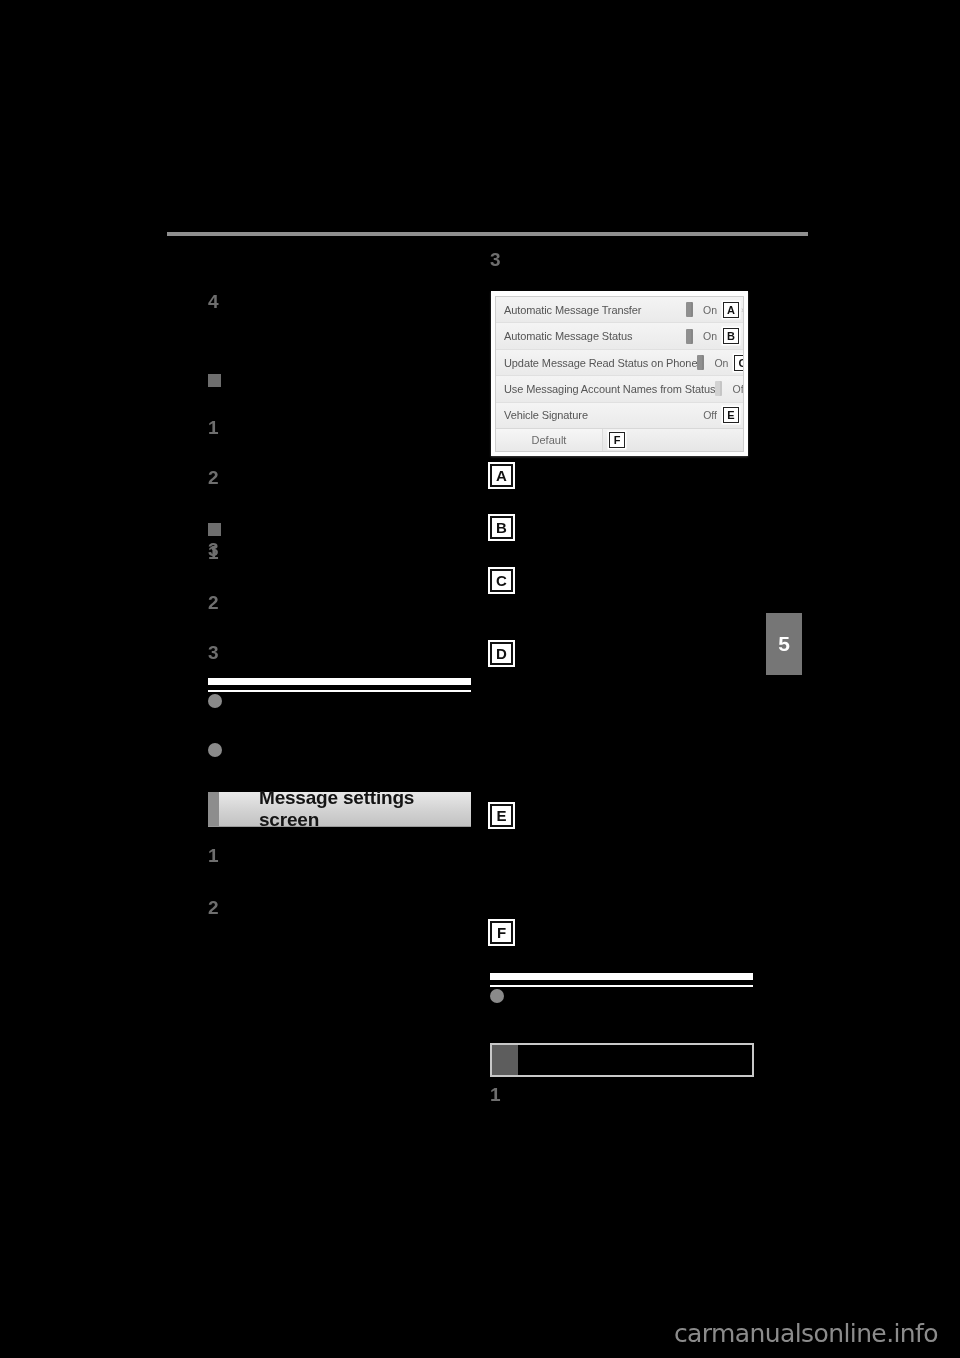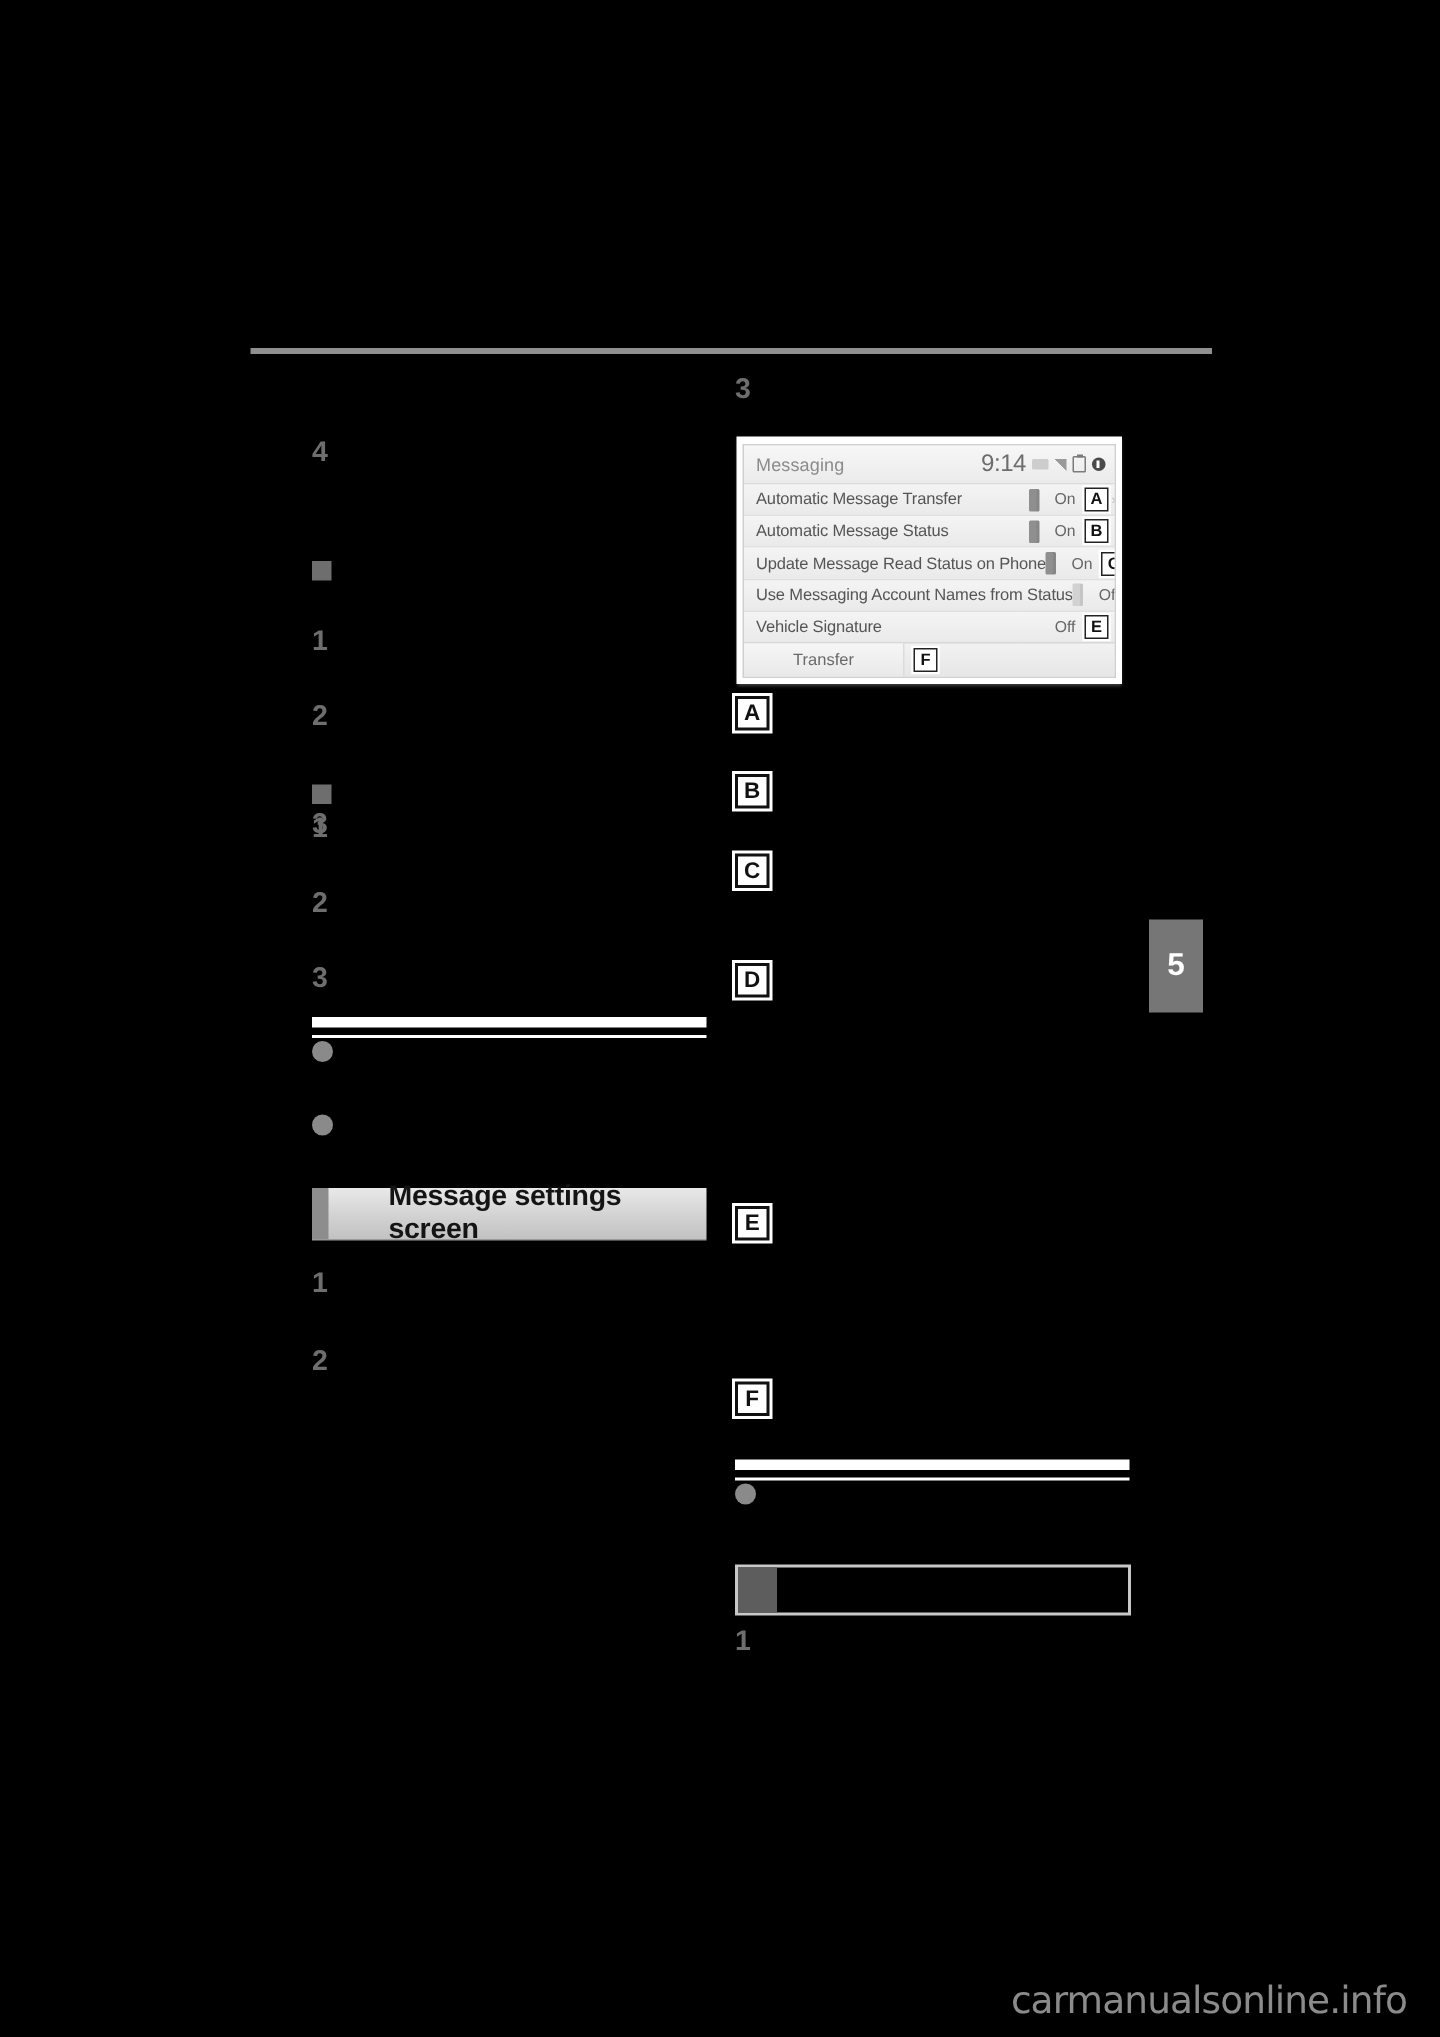--- a/index.html
+++ b/index.html
@@ -420,30 +420,20 @@
       <div class="tab"></div>
       <div class="sub-text">&nbsp;</div>
     </div>
 
     <div class="step-num" style="left:3px; top:845px;">1</div>
   </div>
 
   <div class="hu-shot">
     <div class="hu-screen">
 
-      <div class="hu-status">
-        <div class="hu-title">Messaging</div>
-        <div class="hu-status-right">
-          <div class="hu-clock">9:14</div>
-          <span class="ico-text"></span>
-          <span class="ico-signal"></span>
-          <span class="ico-battery"></span>
-          <span class="ico-round"></span>
-        </div>
-      </div>
 
       <div class="hu-rows">
 
         <div class="hu-row">
           <div class="hu-row-label">Automatic Message Transfer</div>
           <div class="hu-row-right">
             <div class="hu-toggle"></div>
             <div class="hu-state">On</div>
             <div class="hu-cb">A</div>
           </div>
@@ -482,21 +472,21 @@
           <div class="hu-row-right">
             <div class="hu-toggle none"></div>
             <div class="hu-state">Off</div>
             <div class="hu-cb">E</div>
           </div>
         </div>
 
       </div>
 
       <div class="hu-bottom">
-        <div class="hu-default-btn">Transfer</div>
+        <div class="hu-default-btn">Default</div>
         <div class="hu-cb">F</div>
       </div>
 
     </div>
   </div>
 
   <div class="chapter-tab">5</div>
 
   <div class="watermark">carmanualsonline.info</div>
 

